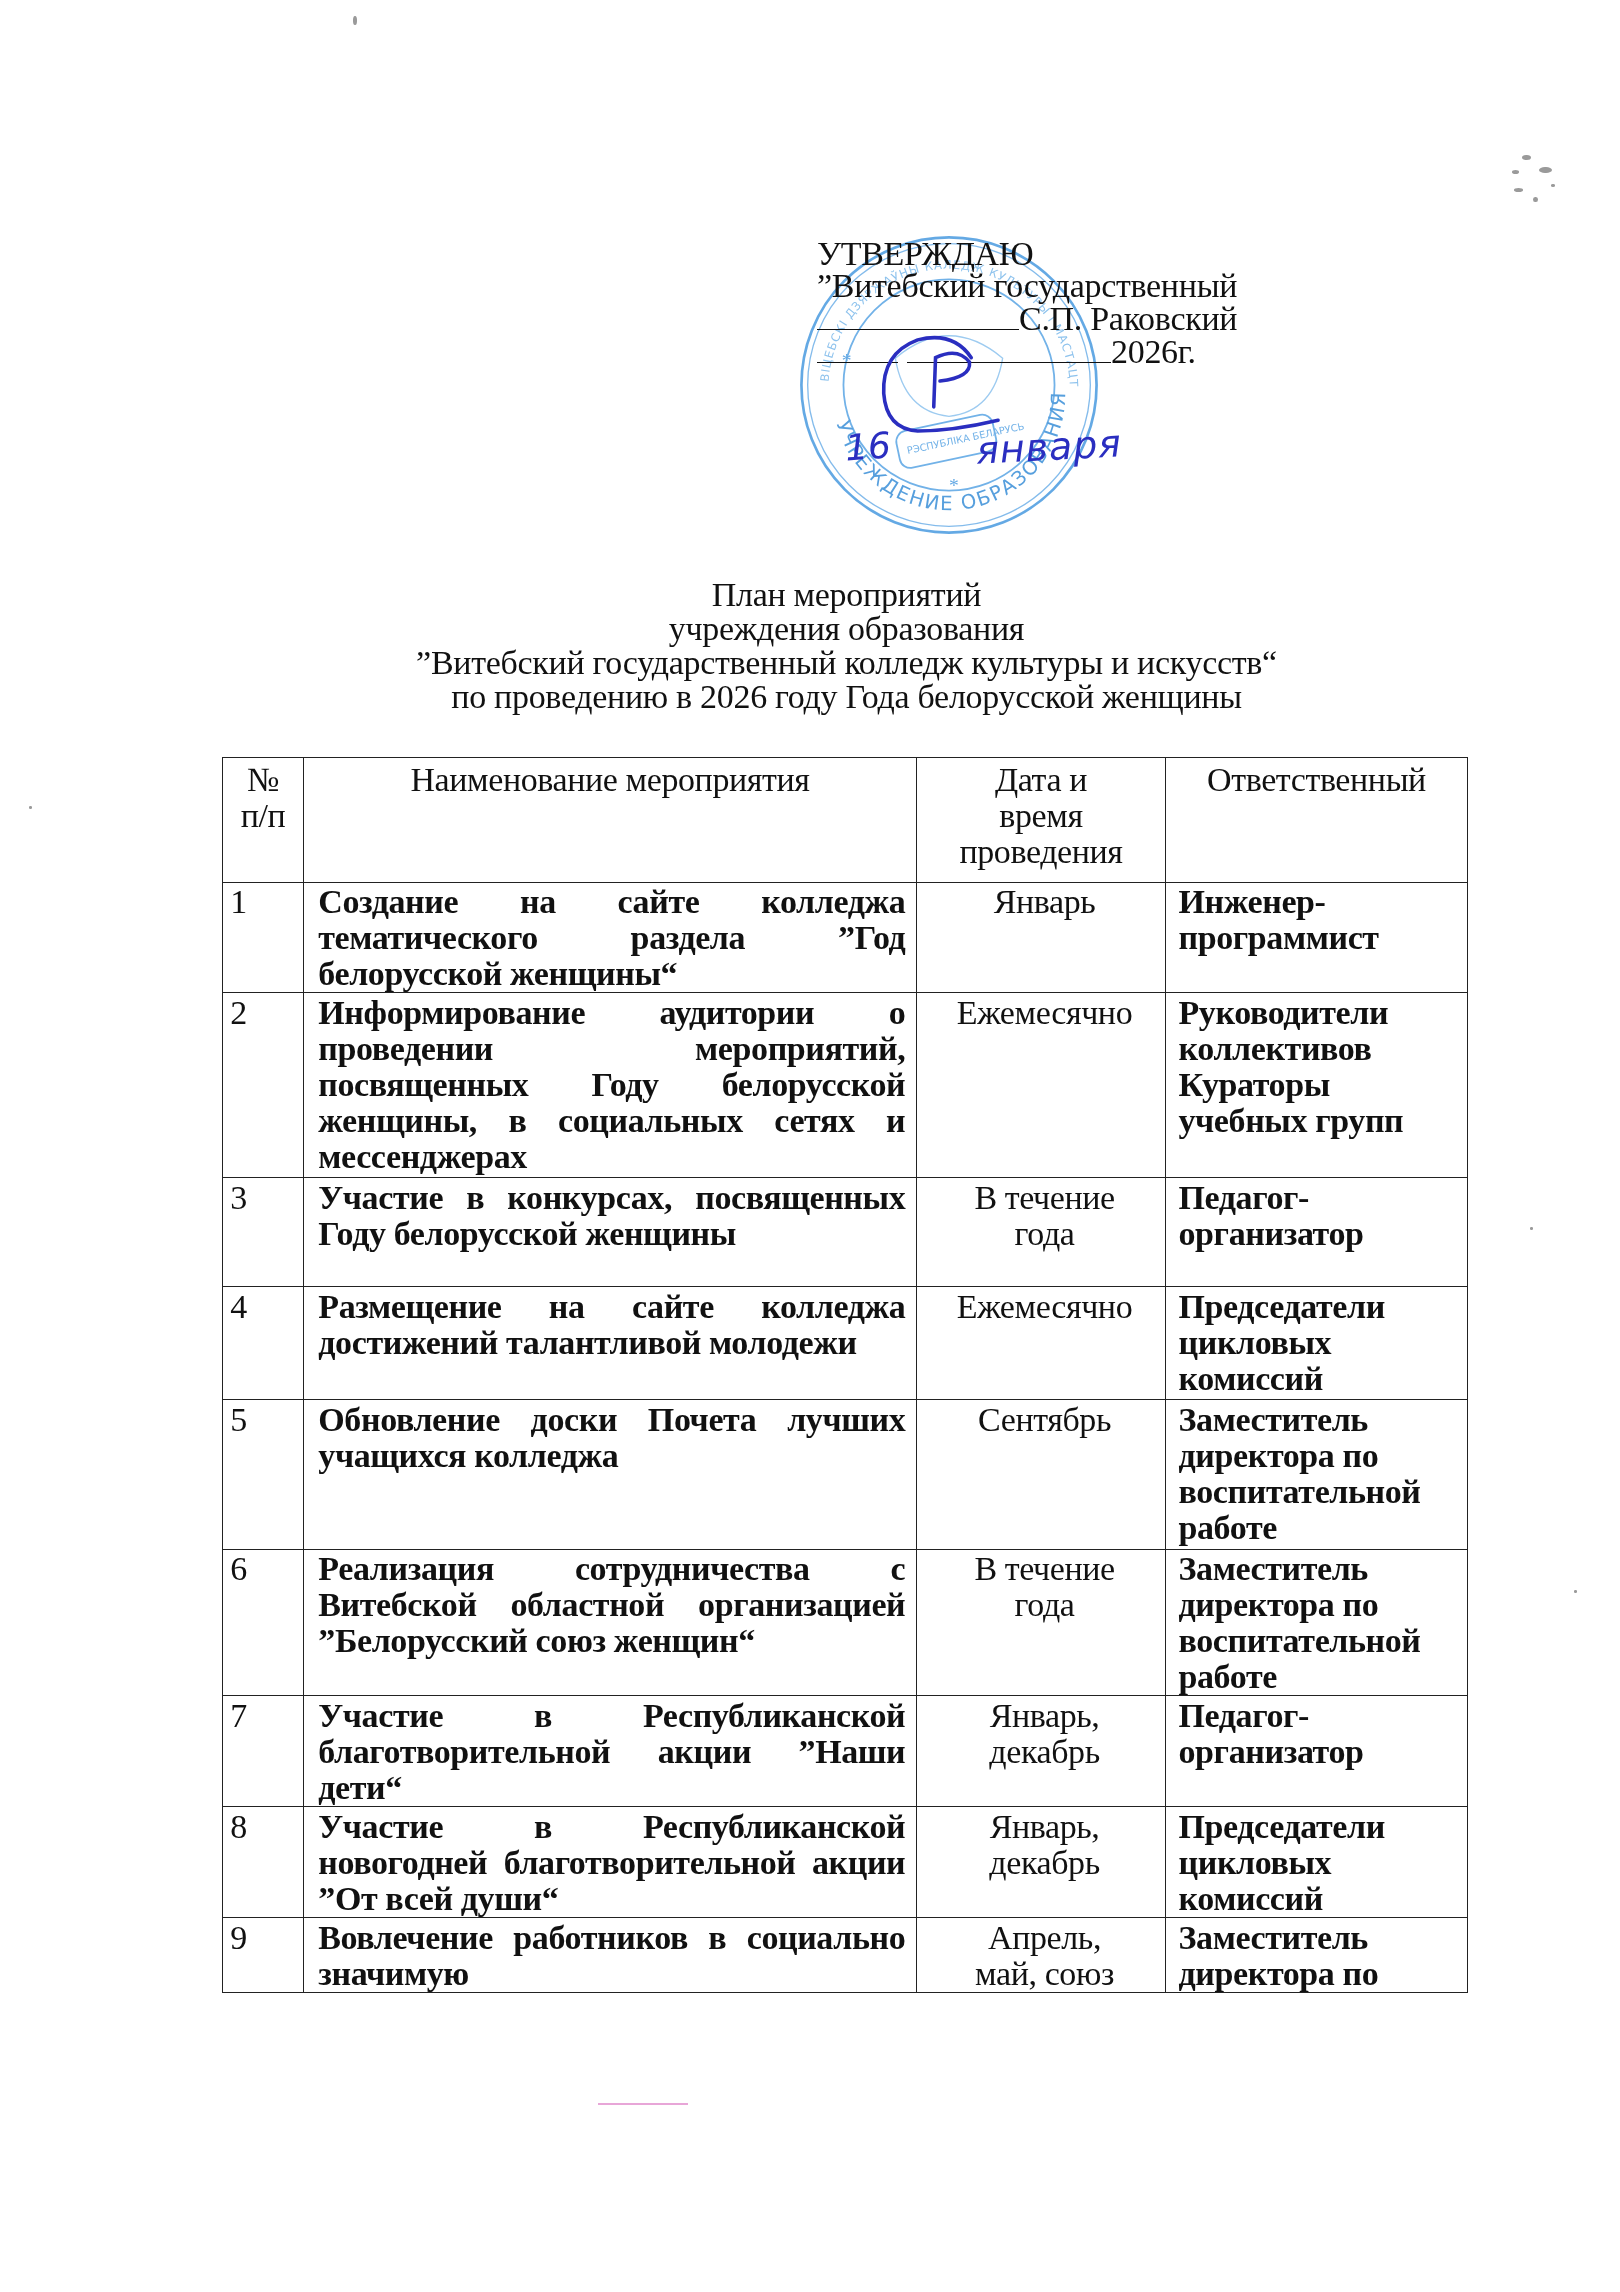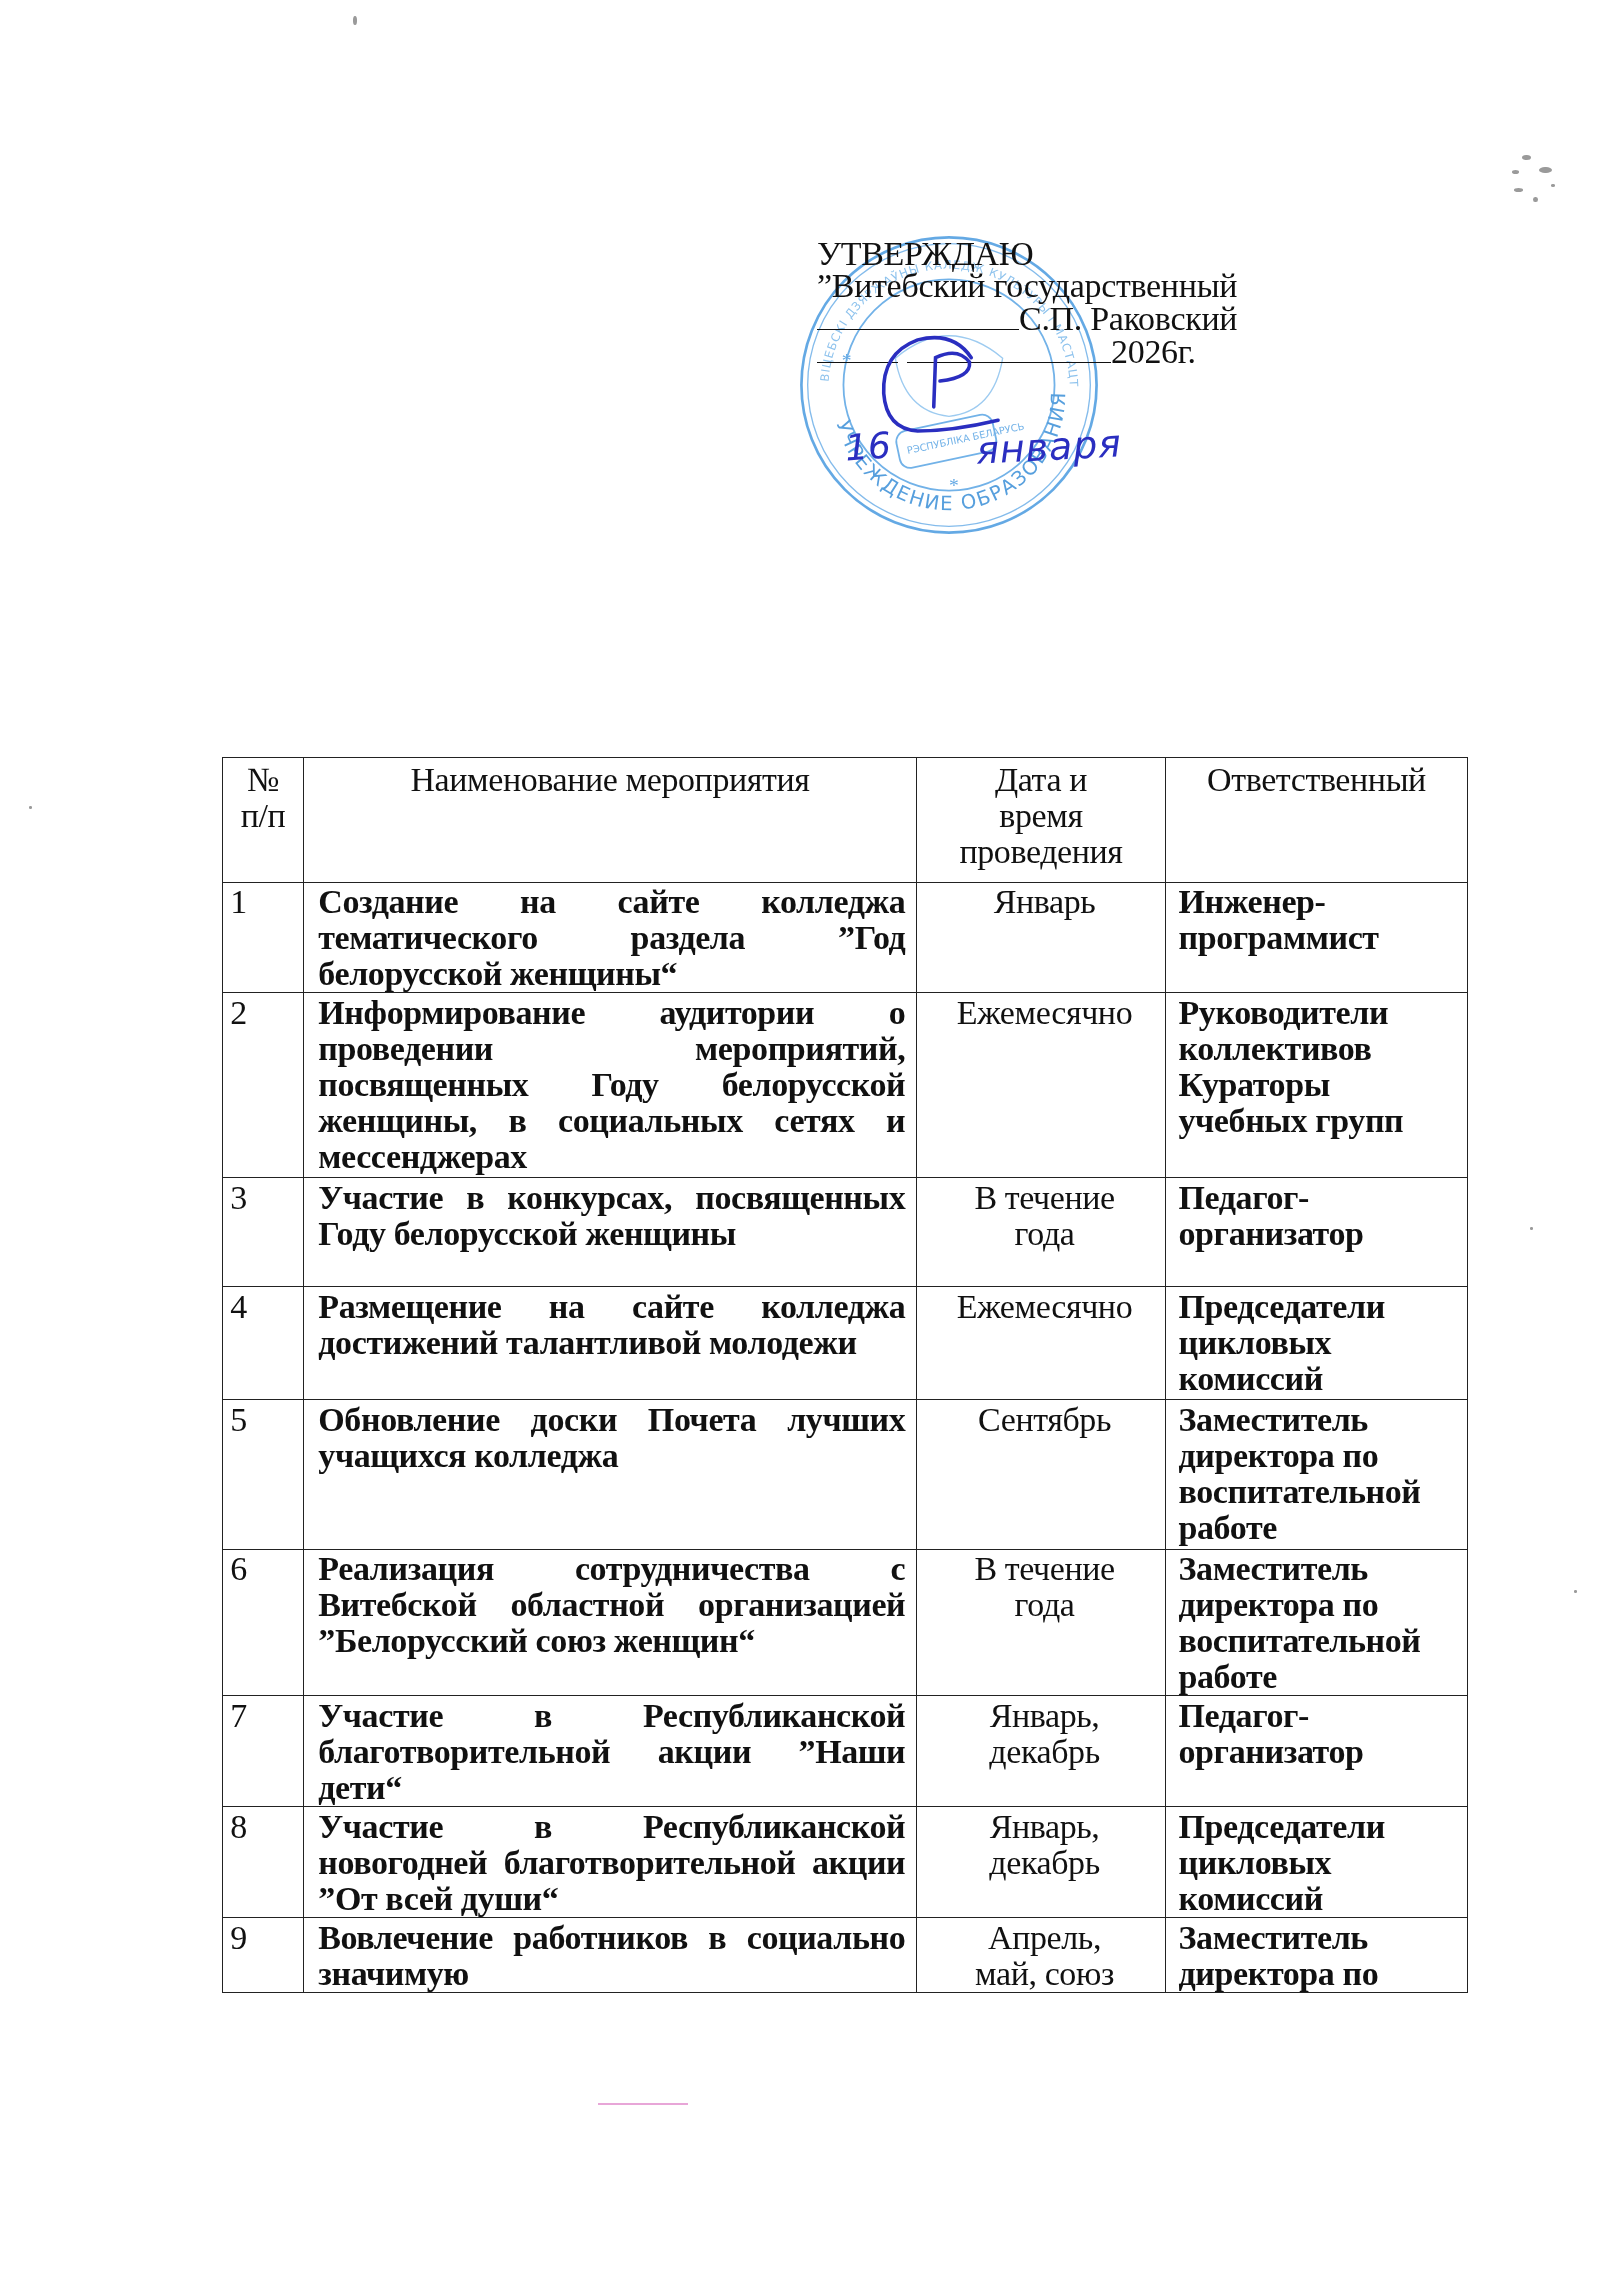--- a/index.html
+++ b/index.html
@@ -198,20 +198,26 @@
   </div>
 
   <svg class="signature" viewBox="0 0 170 150">
     <path d="M 120 40 Q 100 10 60 20 Q 20 35 22 80 Q 25 120 60 122 Q 100 122 150 110" fill="none" stroke="#2a2ec0" stroke-width="4" stroke-linecap="round"></path>
     <path d="M 78 95 L 80 40 Q 105 28 118 45 Q 120 62 85 66" fill="none" stroke="#2a2ec0" stroke-width="4" stroke-linecap="round"></path>
   </svg>
 
   <span class="handwritten hw-day">16</span>
   <span class="handwritten hw-month">января</span>
 
+  <div class="title">
+    <span class="line">План мероприятий</span>
+    <span class="line">учреждения образования</span>
+    <span class="line">”Витебский государственный колледж культуры и искусств“</span>
+    <span class="line">по проведению в 2026 году Года белорусской женщины</span>
+  </div>
 
   <table class="plan-table">
     <colgroup>
       <col class="c1">
         <col class="c2">
         <col class="c3">
         <col class="c4">
     </colgroup>
     <tbody>
         <tr class="r-h">

